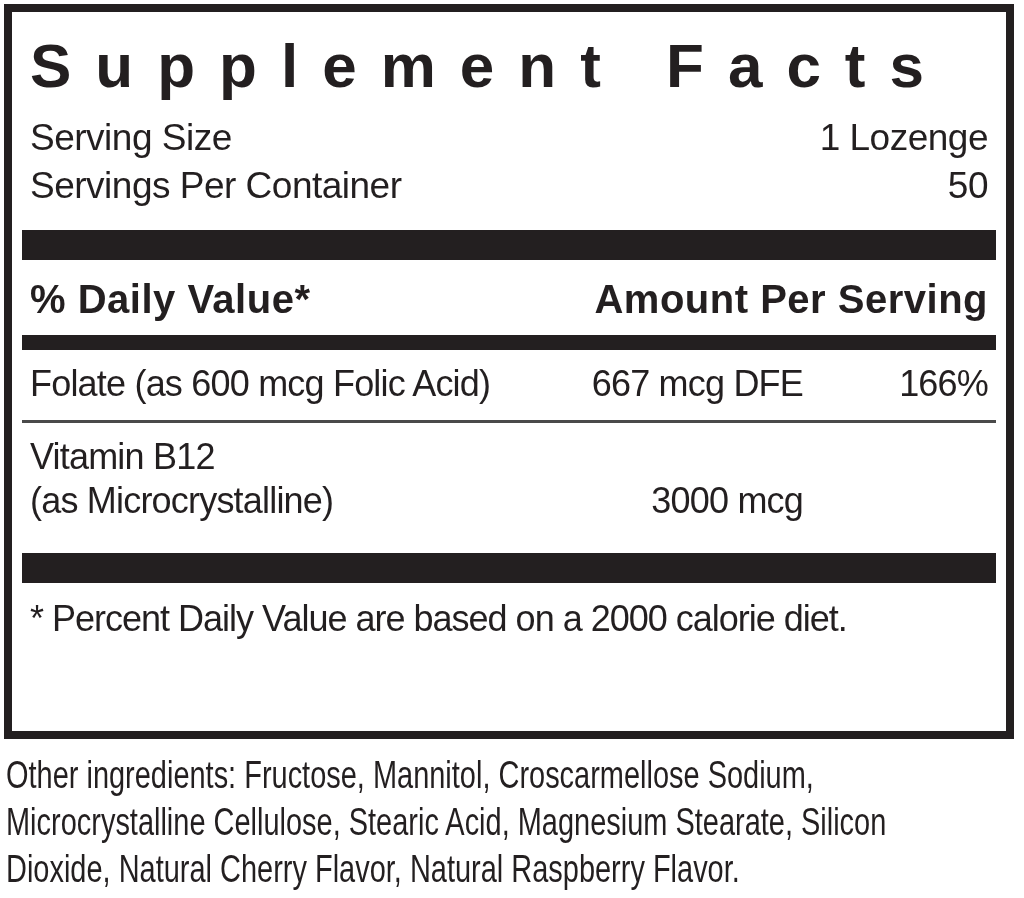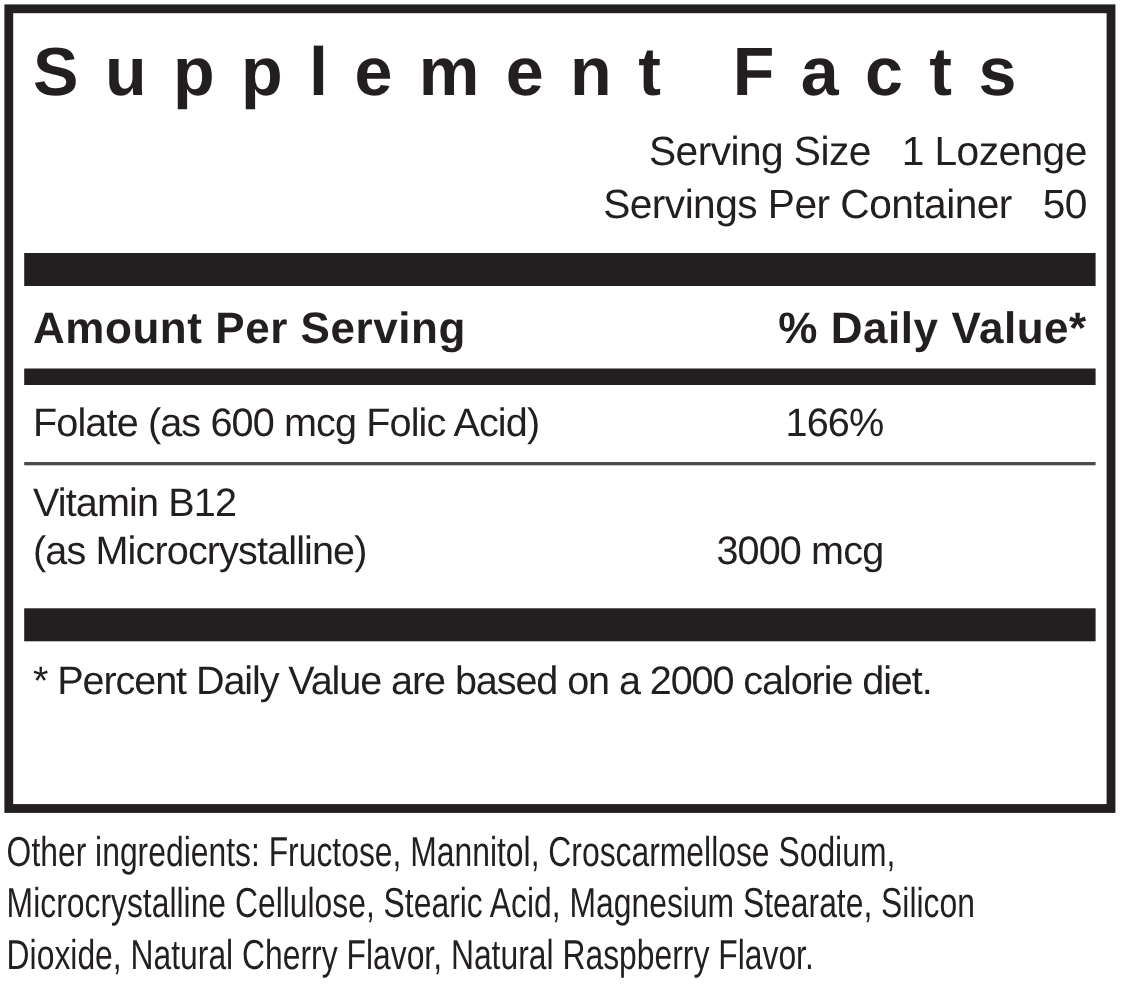--- a/index.html
+++ b/index.html
@@ -32,21 +32,21 @@
     font-weight: 700;
     letter-spacing: 24px;
     line-height: 72px;
     white-space: nowrap;
     margin: 4px 0 0 8px;
   }
 
   .serving-block { margin-top: 12px; }
   .serving-line {
     display: flex;
-    justify-content: flex-end;
+    justify-content: space-between;
     align-items: baseline;
     font-size: 37px;
     line-height: 48px;
     letter-spacing: -0.5px;
     padding: 0 8px;
     gap: 28px;
   }
 
   .bar { background: var(--ink); width: 100%; }
   .bar-thick { height: 30px; }
@@ -114,29 +114,30 @@
       </div>
       <div class="serving-line">
         <span>Servings Per Container</span>
         <span>50</span>
       </div>
     </div>
 
     <div class="bar bar-thick bar-top-gap"></div>
 
     <div class="header-row">
+      <span>% Daily Value*</span>
       <span>Amount Per Serving</span>
-      <span>% Daily Value*</span>
     </div>
 
     <div class="bar bar-mid"></div>
 
 
     <div class="nutrient-row">
       <span class="nutrient-name">Folate (as 600 mcg Folic Acid)</span>
+      <span class="nutrient-amount">667 mcg DFE</span>
       <span class="nutrient-dv">166%</span>
     </div>
 
     <div class="nutrient-row last">
       <span class="nutrient-name">Vitamin B12
 (as Microcrystalline)</span>
       <span class="nutrient-amount">3000 mcg</span>
     </div>
 
     <div class="bar bar-thick bar-bottom-gap"></div>

